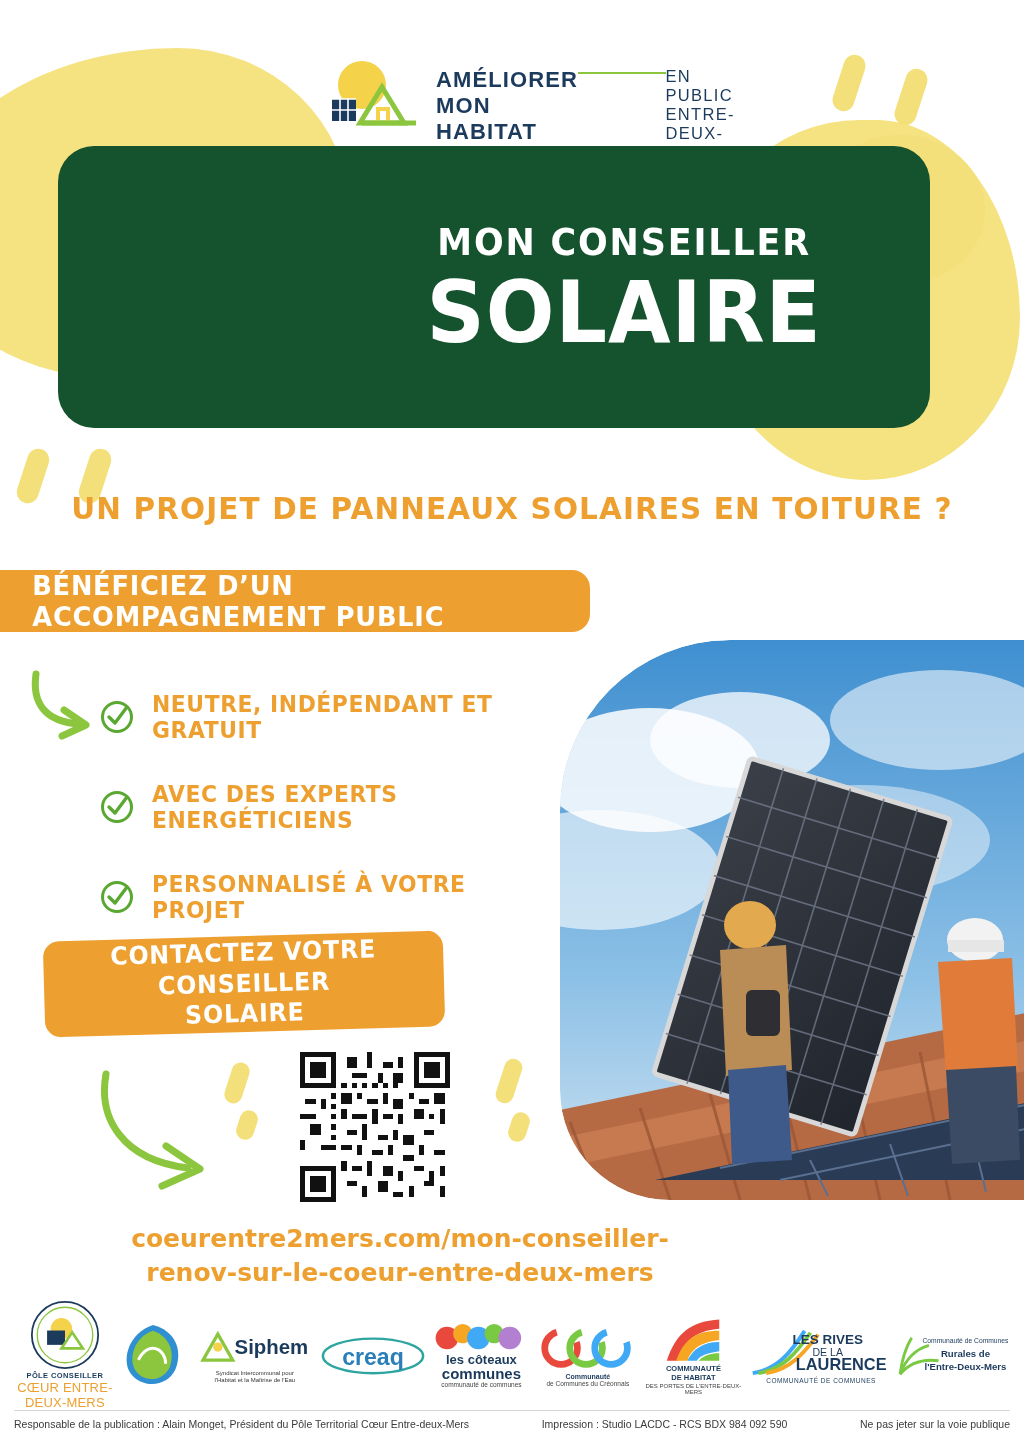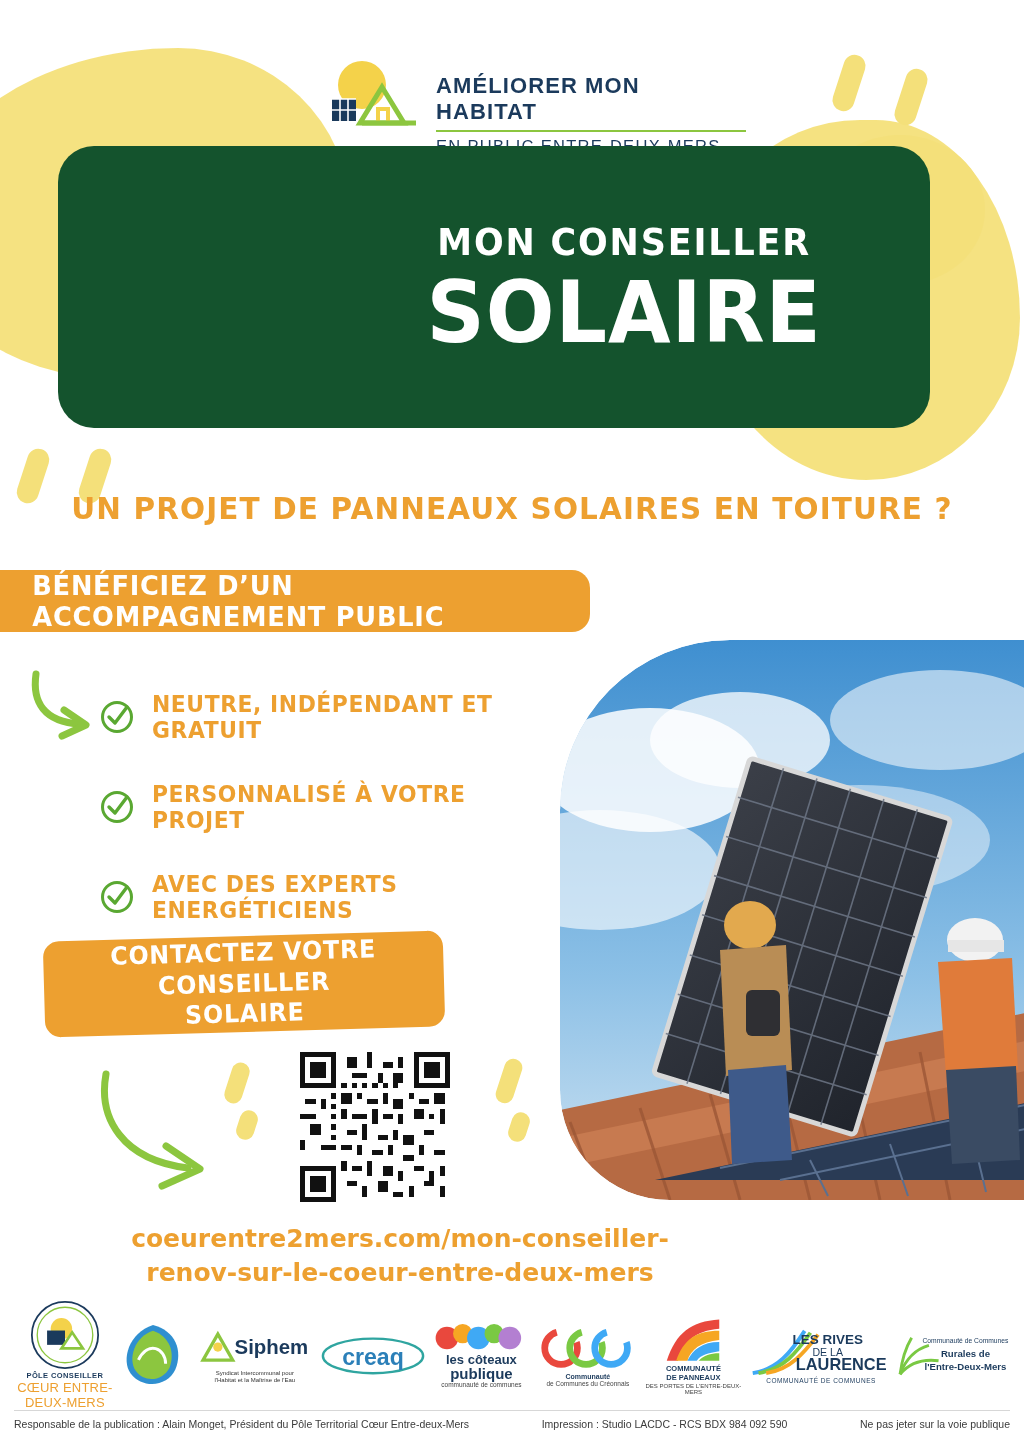--- a/index.html
+++ b/index.html
@@ -57,21 +57,21 @@
   .dash.d8 { left: 510px; top: 1112px; width: 18px; height: 30px; transform: rotate(18deg); }
 
   
   .logo-head {
     position: absolute;
     left: 326px; top: 54px;
     width: 420px; height: 80px;
     display: flex; align-items: center; gap: 14px;
   }
   .logo-mark { width: 96px; height: 74px; flex: 0 0 96px; position: relative; }
-  .logo-text { display: flex; flex-direction: column; justify-content: center; margin-top: 40px; }
+  .logo-text { display: flex; flex-direction: row; justify-content: center; margin-top: 40px; }
   .logo-line1 {
     font-size: 22px; font-weight: bold; letter-spacing: 1.1px;
     color: #1b3a5c;
   }
   .logo-rule { height: 2px; background: #8cc63f; margin: 5px 0 5px 0; width: 100%; }
   .logo-line2 {
     font-size: 16.5px; letter-spacing: 1.3px; color: #1b3a5c;
   }
 
   
@@ -300,31 +300,31 @@
       <span class="bullet-label">NEUTRE, INDÉPENDANT ET GRATUIT</span>
     </div>
 
     <div class="bullet">
       <span class="check">
         <svg viewBox="0 0 34 34" width="34" height="34">
           <circle cx="17" cy="17" r="14.5" fill="none" stroke="#5aa832" stroke-width="3"></circle>
           <path d="M9 17 L15 23 L27 7" fill="none" stroke="#5aa832" stroke-width="3.4" stroke-linecap="round" stroke-linejoin="round"></path>
         </svg>
       </span>
-      <span class="bullet-label">PERSONNALISÉ À VOTRE PROJET</span>
+      <span class="bullet-label">AVEC DES EXPERTS ENERGÉTICIENS</span>
     </div>
 
     <div class="bullet">
       <span class="check">
         <svg viewBox="0 0 34 34" width="34" height="34">
           <circle cx="17" cy="17" r="14.5" fill="none" stroke="#5aa832" stroke-width="3"></circle>
           <path d="M9 17 L15 23 L27 7" fill="none" stroke="#5aa832" stroke-width="3.4" stroke-linecap="round" stroke-linejoin="round"></path>
         </svg>
       </span>
-      <span class="bullet-label">AVEC DES EXPERTS ENERGÉTICIENS</span>
+      <span class="bullet-label">PERSONNALISÉ À VOTRE PROJET</span>
     </div>
 
   </div>
 
   <div class="photo">
     <svg viewBox="0 0 470 560" width="470" height="560">
       <defs>
         <clipPath id="photoclip">
           <path d="M170 0 C60 0 0 70 0 170 L0 470 C0 530 40 560 100 560 L470 560 L470 0 Z"></path>
         </clipPath>
@@ -561,21 +561,21 @@
 
     <div class="plogo" style="width:120px;">
       <svg viewBox="0 0 110 34" width="96" height="30">
         <circle cx="16" cy="17" r="13" fill="#e9483d"></circle>
         <circle cx="34" cy="12" r="11" fill="#f6a623"></circle>
         <circle cx="52" cy="17" r="13" fill="#3fa9f5"></circle>
         <circle cx="70" cy="12" r="11" fill="#7ac943"></circle>
         <circle cx="88" cy="17" r="13" fill="#b37fd1"></circle>
       </svg>
       <div style="font-size:13px;font-weight:bold;color:#1b3a5c;line-height:1;">les côteaux</div>
-      <div style="font-size:15px;font-weight:bold;color:#1b3a5c;line-height:1;">publique</div>
+      <div style="font-size:15px;font-weight:bold;color:#1b3a5c;line-height:1;">communes</div>
       <div style="font-size:6.5px;color:#444;">communauté de communes</div>
     </div>
 
     <div class="plogo" style="width:110px;">
       <svg viewBox="0 0 104 52" width="100" height="50">
         <g fill="none" stroke-width="7">
           <circle cx="24" cy="26" r="17" stroke="#e9483d" stroke-dasharray="75 25"></circle>
           <circle cx="50" cy="26" r="17" stroke="#7ac943" stroke-dasharray="75 25"></circle>
           <circle cx="76" cy="26" r="17" stroke="#3fa9f5" stroke-dasharray="75 25"></circle>
         </g>
@@ -586,21 +586,21 @@
 
     <div class="plogo" style="width:118px;">
       <svg viewBox="0 0 64 52" width="60" height="50">
         <path d="M4 48 C14 18 30 6 60 4 L60 14 C34 16 22 28 16 48 Z" fill="#e9483d"></path>
         <path d="M14 48 C22 26 34 16 60 16 L60 26 C40 28 30 36 26 48 Z" fill="#f6a623"></path>
         <path d="M26 48 C32 36 42 28 60 28 L60 38 C48 40 40 42 36 48 Z" fill="#3fa9f5"></path>
         <path d="M38 48 C44 42 50 40 60 40 L60 48 Z" fill="#7ac943"></path>
       </svg>
       <div style="font-size:7.5px;font-weight:bold;color:#1b3a5c;line-height:1.15;">
         <span>COMMUNAUTÉ</span><br>
-        <span>DE PANNEAUX</span>
+        <span>DE HABITAT</span>
       </div>
       <div style="font-size:6px;color:#444;">DES PORTES DE L'ENTRE-DEUX-MERS</div>
     </div>
 
     <div class="plogo" style="width:150px;">
       <svg viewBox="0 0 150 52" width="146" height="50">
         <path d="M4 48 C30 44 44 26 58 4" fill="none" stroke="#3fa9f5" stroke-width="4"></path>
         <path d="M10 48 C36 44 50 26 64 6" fill="none" stroke="#7ac943" stroke-width="4"></path>
         <path d="M18 48 C44 44 58 26 72 8" fill="none" stroke="#f6a623" stroke-width="4"></path>
         <text x="82" y="18" text-anchor="middle" font-family="Liberation Sans, sans-serif" font-size="14" font-weight="bold" fill="#1b3a5c">LES RIVES</text>

